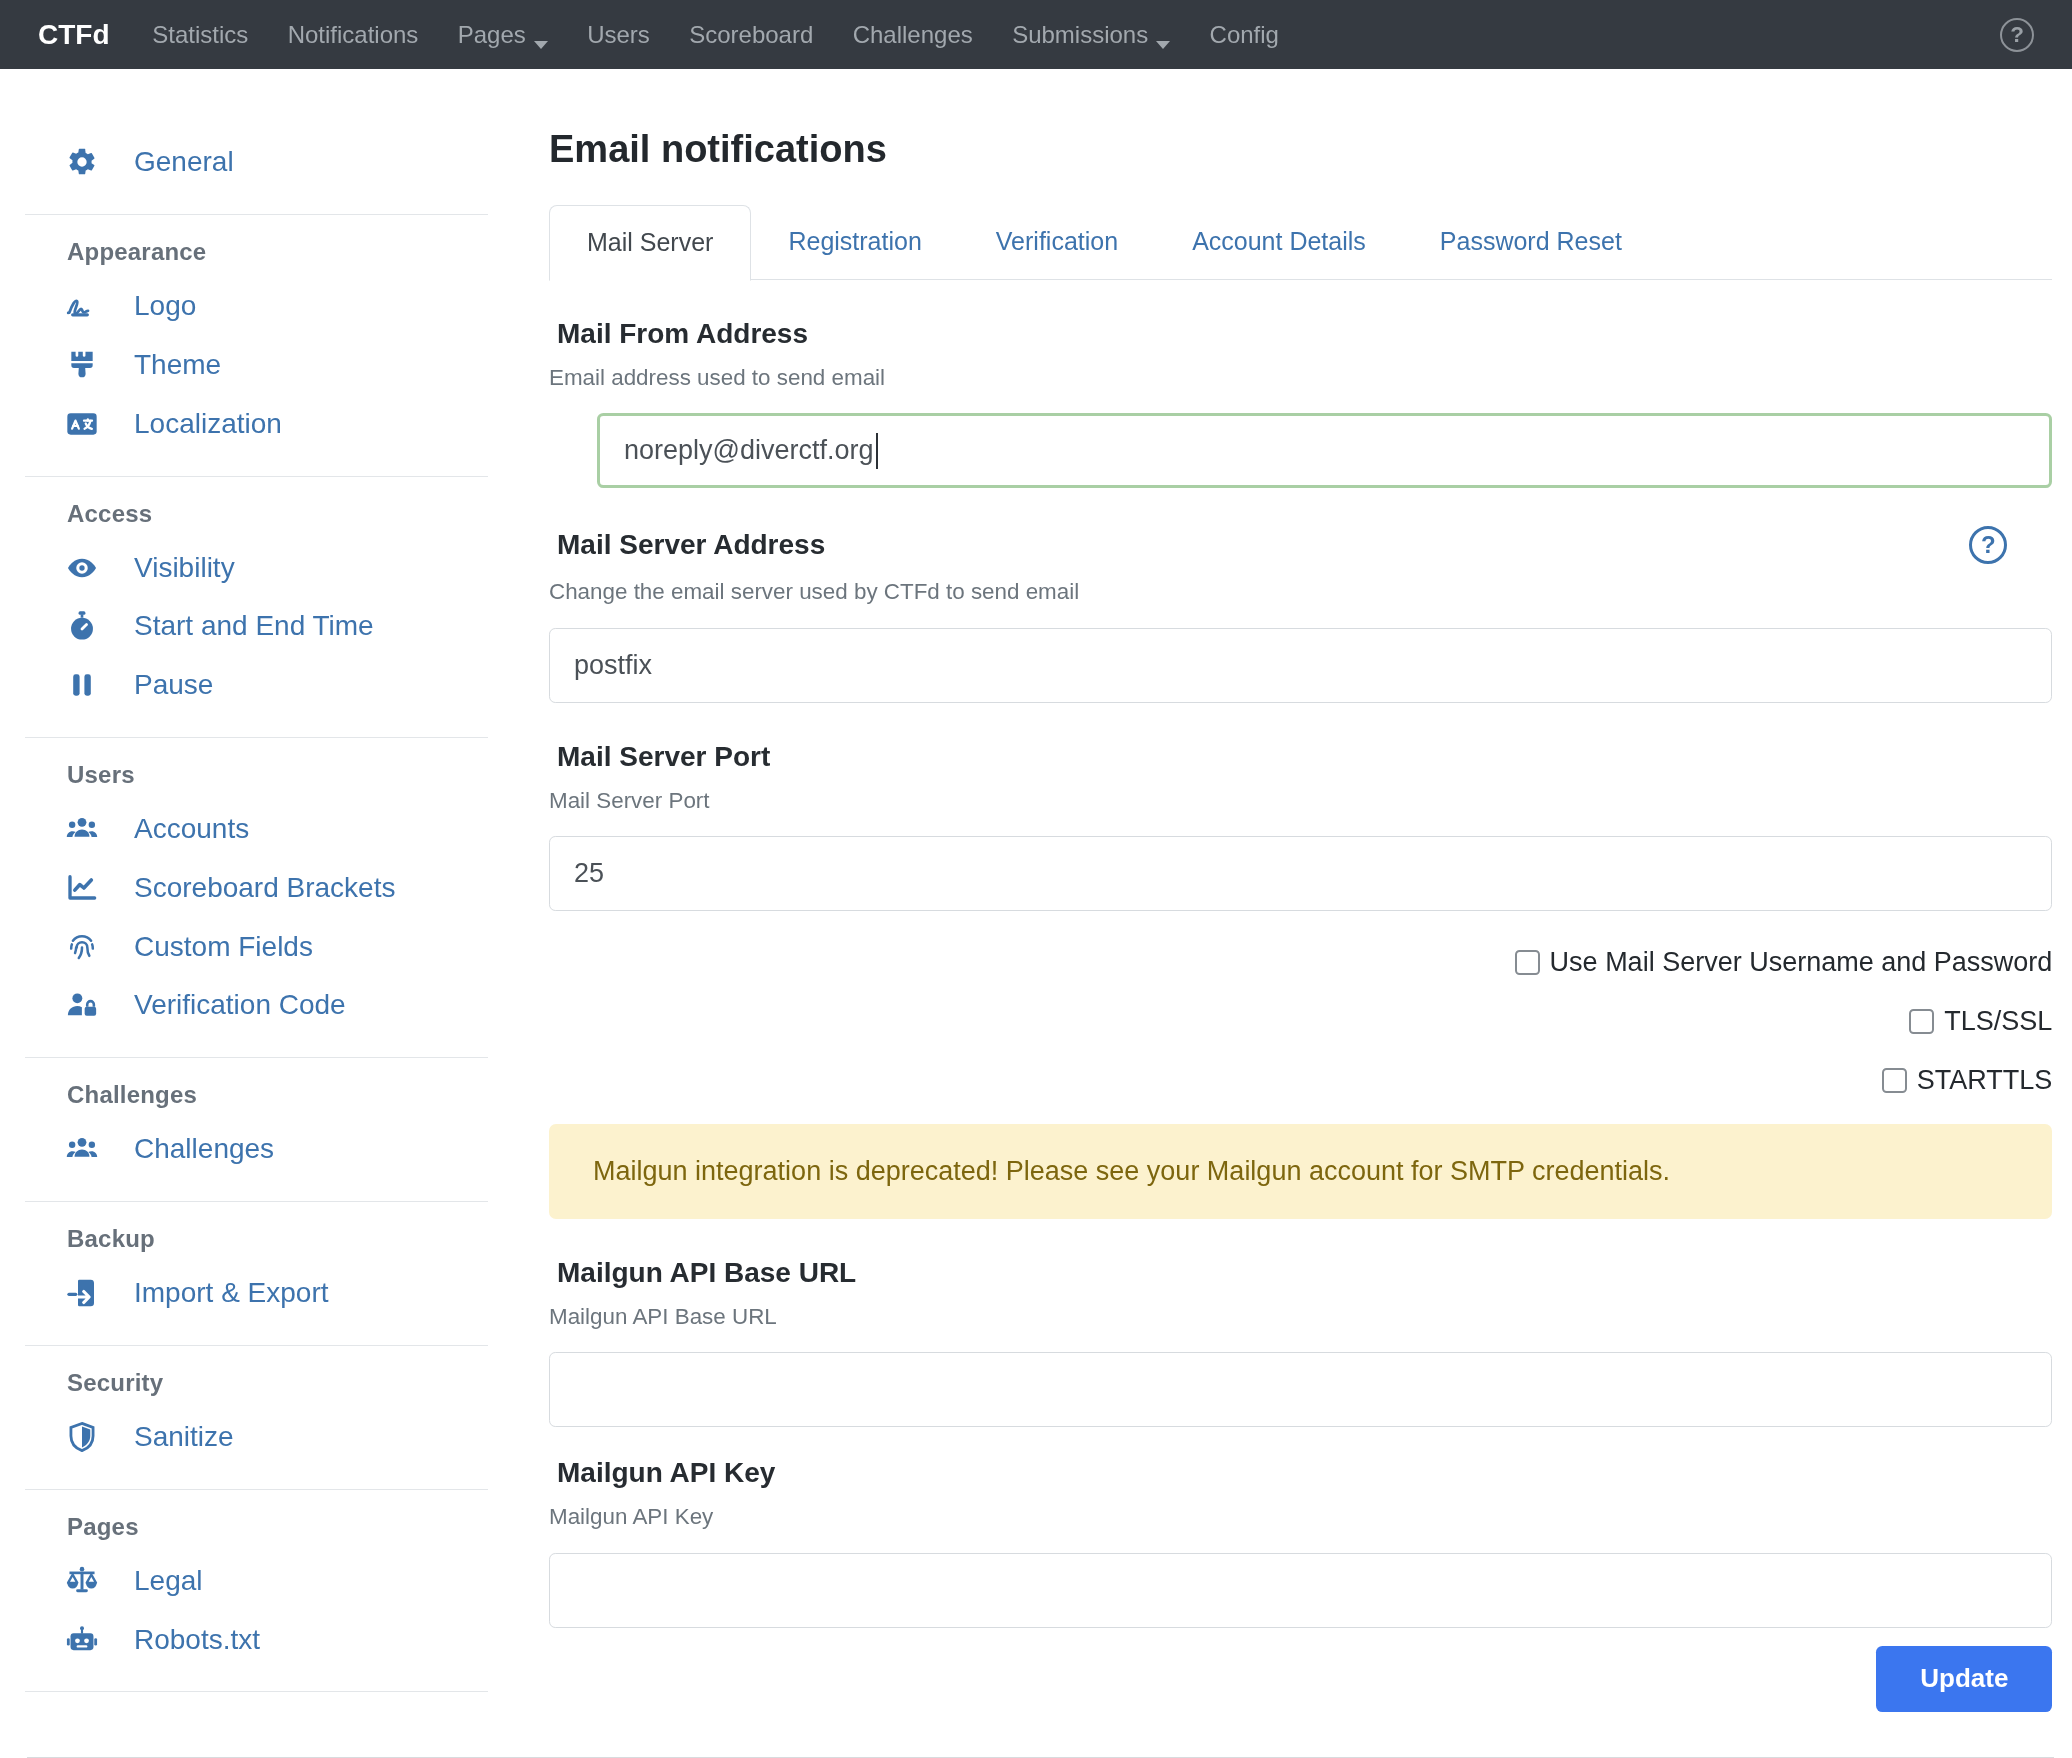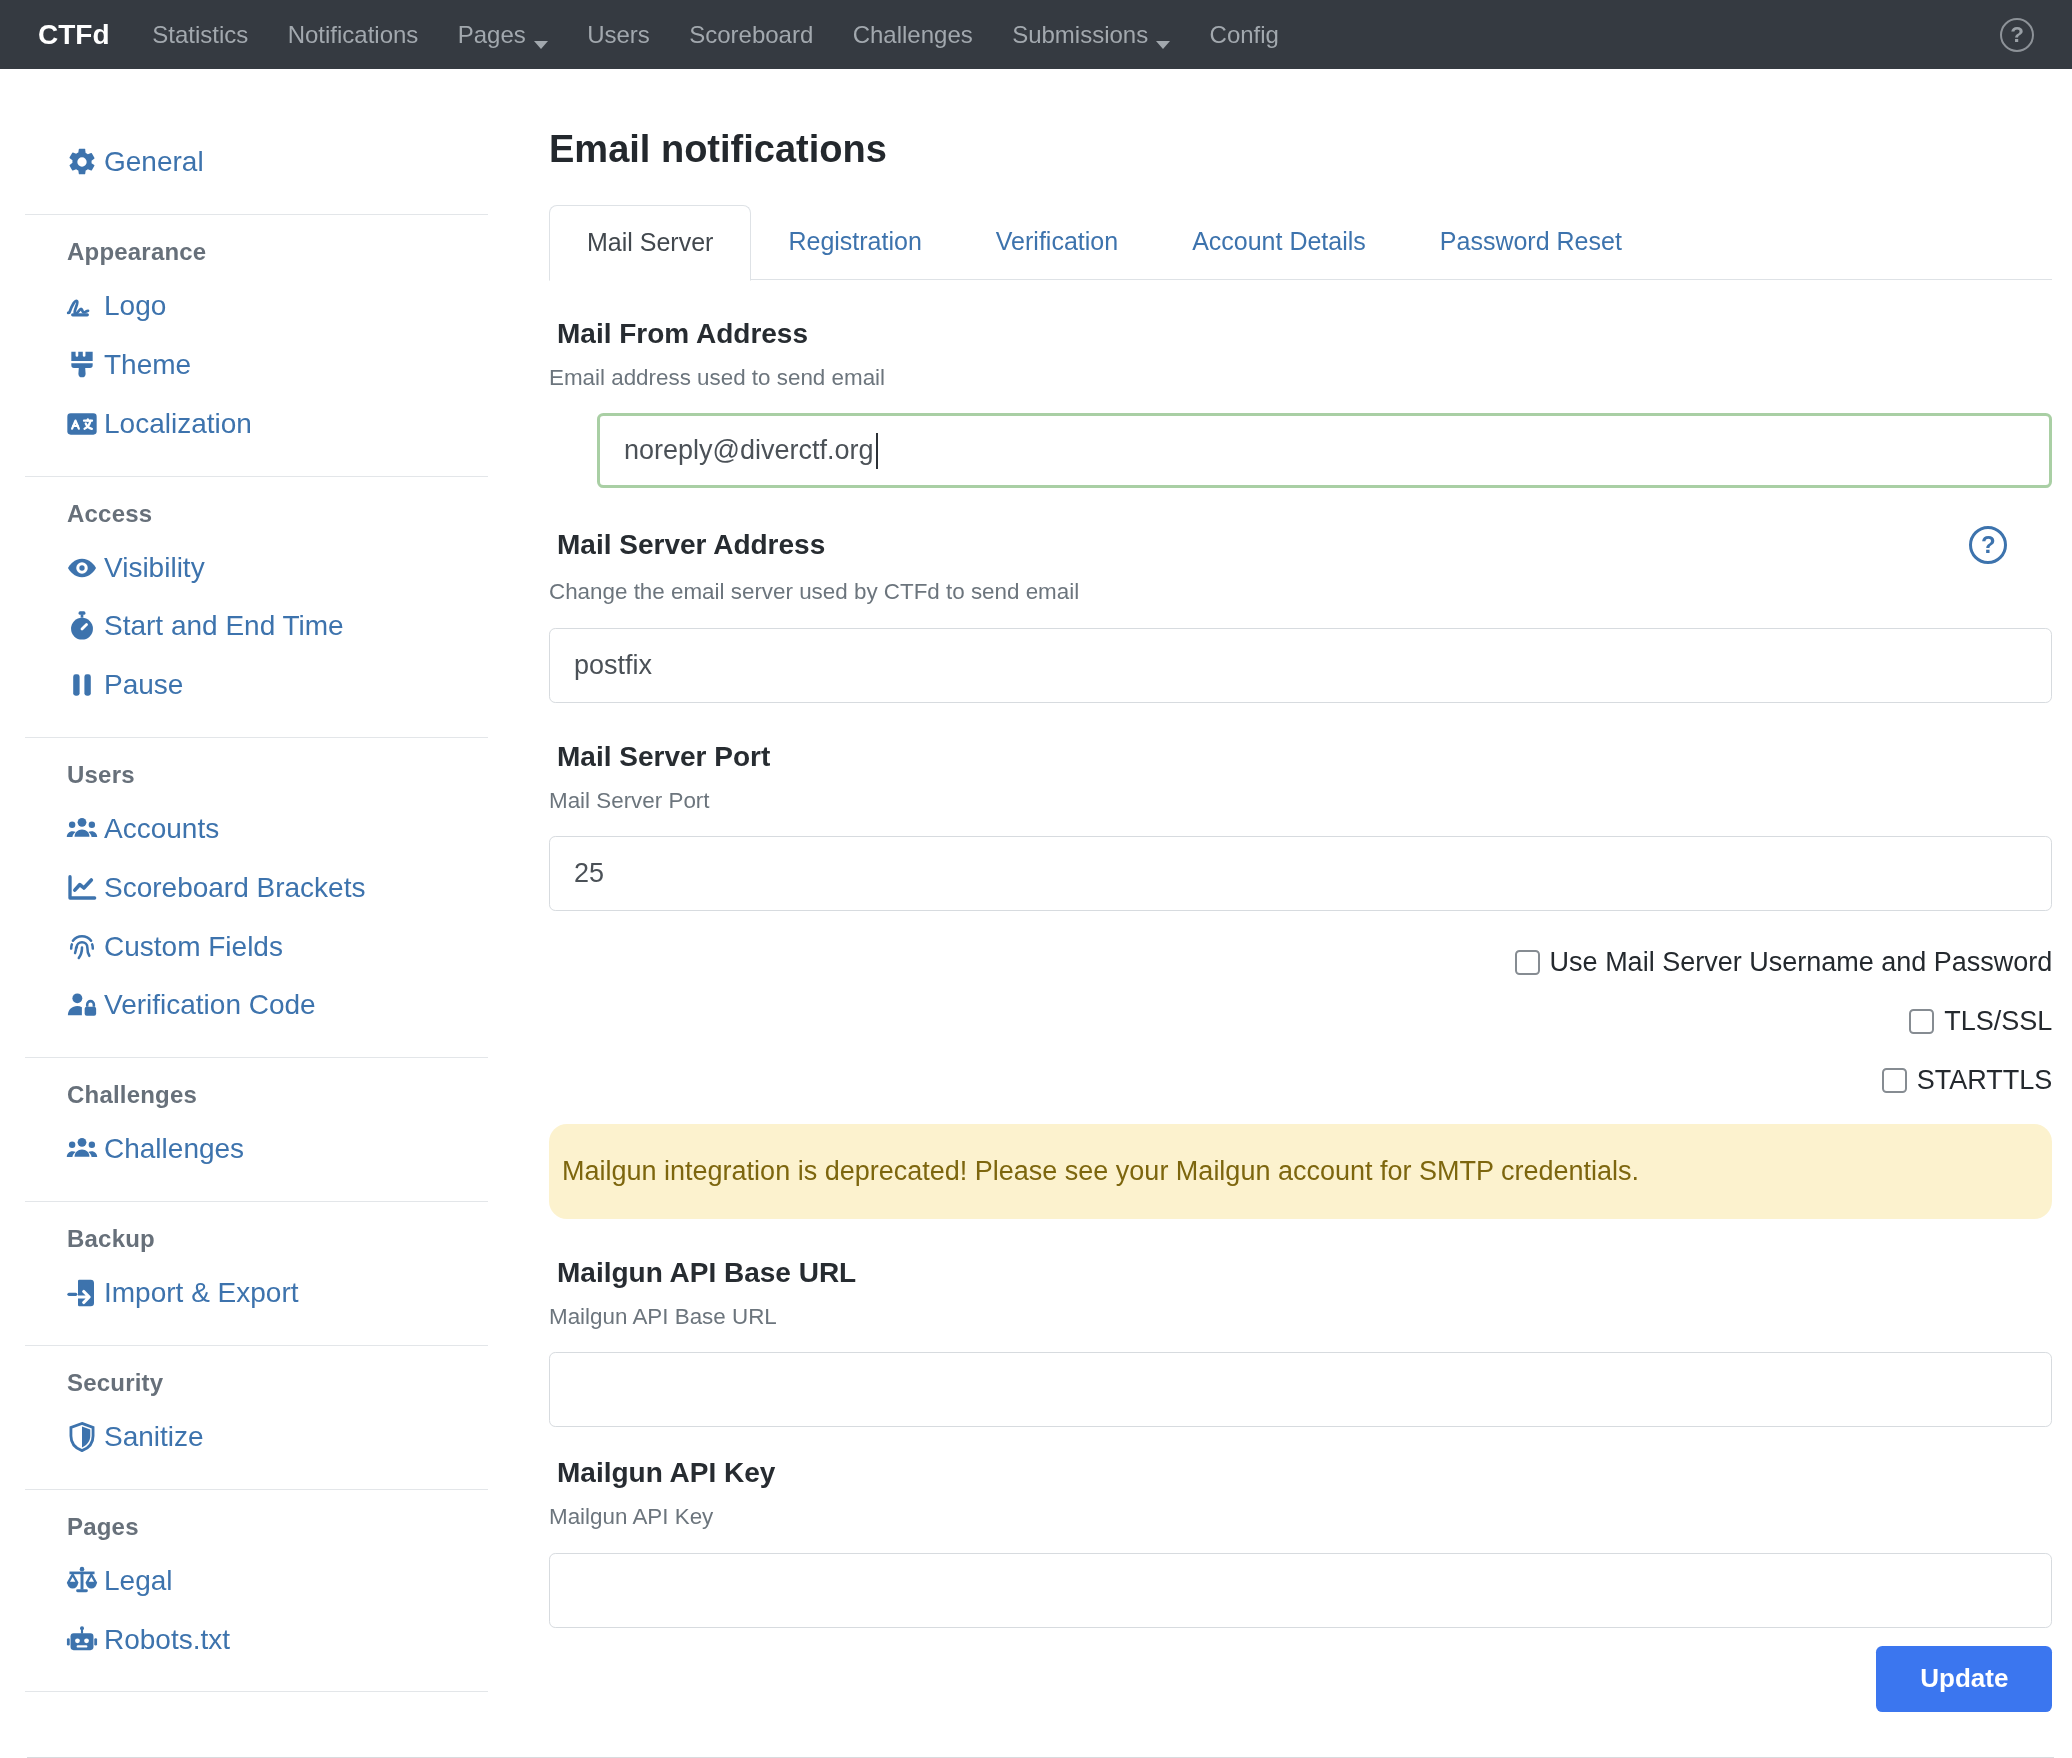--- a/index.html
+++ b/index.html
@@ -20,21 +20,21 @@
   .brand{color:#fff;font-size:28px;font-weight:bold;margin-right:23px;cursor:pointer;}
   .nav-items{display:flex;align-items:center;}
   .nav-item{color:var(--navlink);font-size:24px;padding:0 19.7px;cursor:pointer;display:flex;align-items:flex-end;gap:8px;}
   .caret{width:0;height:0;border-left:7.2px solid transparent;border-right:7.2px solid transparent;border-top:8px solid var(--navlink);margin-top:3.6px;}
   .nav-help{margin-left:auto;width:34px;height:34px;border:2.7px solid #8d9298;border-radius:50%;
     color:#9aa0a6;font-size:22.4px;font-weight:bold;display:flex;align-items:center;justify-content:center;cursor:pointer;}
   
   .layout{display:flex;align-items:flex-start;}
   
   .sidebar{width:502px;flex:0 0 502px;padding-top:64px;}
-  .side-item{display:flex;align-items:center;gap:4px;padding:13.4px 0;margin-left:64px;
+  .side-item{display:flex;align-items:center;gap:34px;padding:13.4px 0;margin-left:64px;
     color:var(--accent);font-size:28px;cursor:pointer;text-decoration:none;}
   .side-icon{width:36px;height:32px;display:flex;align-items:center;justify-content:center;color:var(--accent);}
   .side-icon svg{width:32px;height:32px;}
   .side-header{margin:23px 0 10.7px 67px;font-size:24px;font-weight:bold;color:#67707a;letter-spacing:0.2px;}
   .side-divider{border:none;border-top:1.8px solid #e3e6e9;margin:22.4px 14.3px 22.4px 25px;}
   
   .main{flex:1;padding:59px 19.7px 0 47px;min-width:0;}
   .page-title{font-size:38px;font-weight:bold;color:#23282d;margin:0;}
   .page-desc{font-size:23px;color:#4a5157;margin-top:22.4px;}
   .page-desc a{color:var(--accent);text-decoration:none;cursor:pointer;}
@@ -52,22 +52,22 @@
   .tinput{margin-top:22.4px;height:75px;border:1.8px solid var(--border);border-radius:6.3px;background:#fff;
     display:flex;align-items:center;padding:0 24px;font-size:27px;color:var(--input-text);cursor:text;}
   .tinput.success{border:3.6px solid var(--success-border);margin-left:48px;}
   .text-caret{display:inline-block;width:1.8px;height:36px;background:#2c3136;margin-left:2.7px;}
   
   .check-group{margin-top:36px;margin-left:39px;}
   .check-row{display:flex;align-items:center;gap:10px;margin-bottom:28px;cursor:pointer;justify-content:flex-end;}
   .checkbox{width:25px;height:25px;border:2.2px solid #868c92;border-radius:4.5px;background:#fff;flex:0 0 25px;}
   .check-label{font-size:27px;color:#24292e;}
   
-  .alert{background:var(--alert-bg);color:var(--alert-text);border-radius:18px;
-    padding:32px 13px;font-size:27px;}
+  .alert{background:var(--alert-bg);color:var(--alert-text);border-radius:7px;
+    padding:32px 44px;font-size:27px;}
   
   .btn-row{display:flex;justify-content:flex-end;margin-top:18px;}
   .btn-primary{background:var(--button-blue);color:#fff;border:none;border-radius:6.3px;
     width:176px;height:66px;font-size:26px;font-weight:bold;font-family:inherit;cursor:pointer;}
   .footer-line{position:absolute;left:27px;right:18px;bottom:0.9px;border-top:0.9px solid #d8dbde;}
 </style>
 </head>
 <body>
 
 <nav class="navbar">

